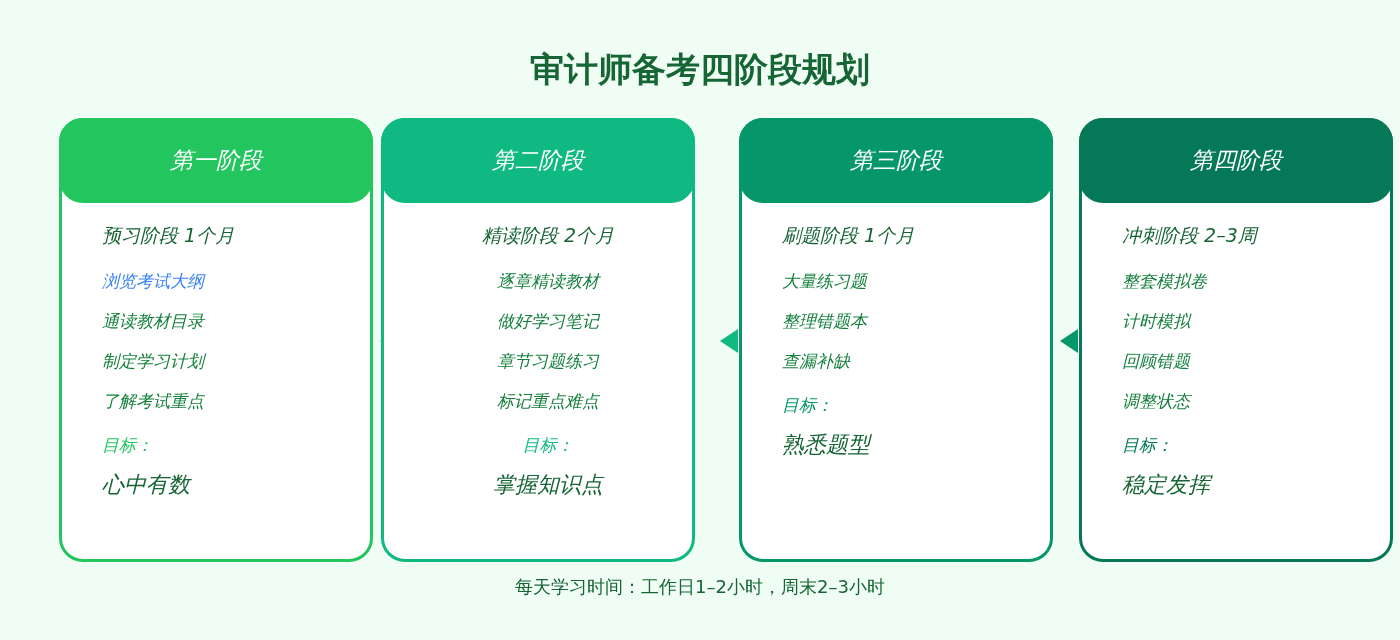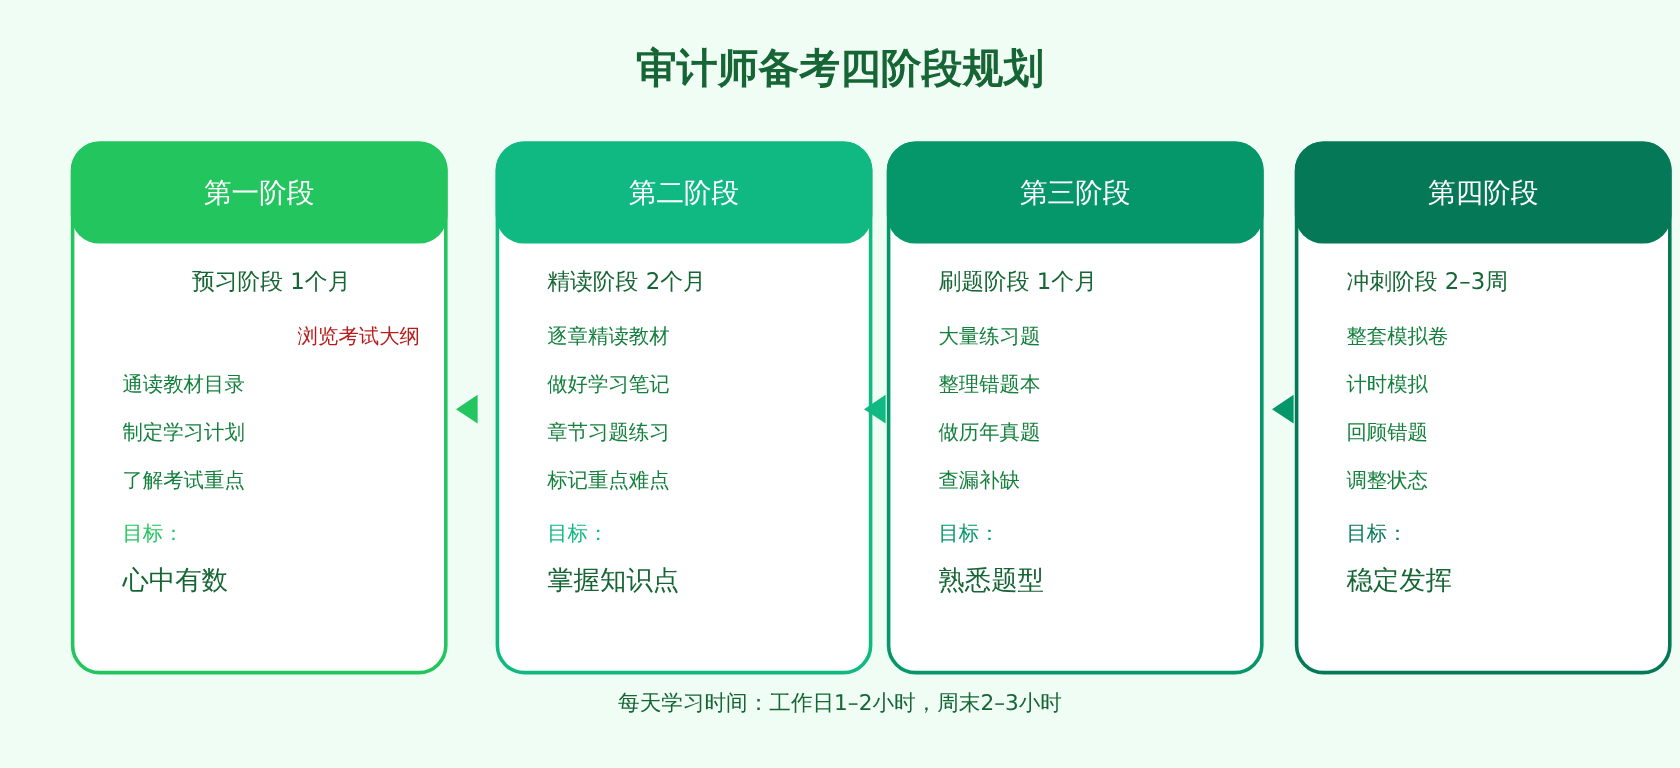--- a/index.html
+++ b/index.html
@@ -10,37 +10,38 @@
       font-family: "DejaVu Sans", "Liberation Sans", sans-serif;
       overflow: hidden;
     }
     .page {
       position: relative;
       width: 1400px;
       height: 640px;
     }
     .title {
       position: absolute;
-      top: 34px;
+      top: 46px;
       left: 0;
       width: 1400px;
       text-align: center;
       font-size: 34px;
       font-weight: bold;
       color: #166534;
       line-height: 46px;
     }
     .card {
       position: absolute;
       top: 118px;
       width: 314px;
       height: 444px;
       background: #ffffff;
       border: 3px solid;
       border-radius: 24px;
+      font-style: italic;
     }
     .card-header {
       position: absolute;
       top: -3px;
       left: -3px;
       width: 314px;
       height: 85px;
       border-radius: 24px;
       display: flex;
       align-items: center;
@@ -96,54 +97,53 @@
   </style>
 </head>
 <body>
 
 <div class="page">
   <h1 class="title">审计师备考四阶段规划</h1>
 
   <div class="card" id="card-0" style="left: 59px; border-color: rgb(34, 197, 94);">
     <div class="card-header" style="background: rgb(34, 197, 94);">第一阶段</div>
     <div class="card-body">
-      <div class="subtitle" style="color: rgb(22, 101, 52); text-align: center;">预习阶段 1个月</div>
-      <div class="task" style="color: #b91c1c; text-align: right;">浏览考试大纲</div>
+      <div class="subtitle" style="color: rgb(22, 101, 52);">预习阶段 1个月</div>
+      <div class="task" style="color: #3b82f6;">浏览考试大纲</div>
       <div class="task" style="color: rgb(21, 128, 61);">通读教材目录</div>
       <div class="task" style="color: rgb(21, 128, 61);">制定学习计划</div>
       <div class="task" style="color: rgb(21, 128, 61);">了解考试重点</div>
       <div class="goal-label" style="color: rgb(34, 197, 94);">目标：</div>
       <div class="goal-value" style="color: rgb(22, 101, 52);">心中有数</div>
     </div>
   </div>
 
   <div class="arrow" id="arrow-0" style="left: 380px; border-right-color: rgb(34, 197, 94);"></div>
 
-  <div class="card" id="card-1" style="left: 413px; border-color: rgb(16, 185, 129);">
+  <div class="card" id="card-1" style="left: 381px; border-color: rgb(16, 185, 129); text-align: center;">
     <div class="card-header" style="background: rgb(16, 185, 129);">第二阶段</div>
     <div class="card-body">
       <div class="subtitle" style="color: rgb(22, 101, 52);">精读阶段 2个月</div>
       <div class="task" style="color: rgb(21, 128, 61);">逐章精读教材</div>
       <div class="task" style="color: rgb(21, 128, 61);">做好学习笔记</div>
       <div class="task" style="color: rgb(21, 128, 61);">章节习题练习</div>
       <div class="task" style="color: rgb(21, 128, 61);">标记重点难点</div>
       <div class="goal-label" style="color: rgb(16, 185, 129);">目标：</div>
       <div class="goal-value" style="color: rgb(22, 101, 52);">掌握知识点</div>
     </div>
   </div>
 
   <div class="arrow" id="arrow-1" style="left: 720px; border-right-color: rgb(16, 185, 129);"></div>
 
   <div class="card" id="card-2" style="left: 739px; border-color: rgb(5, 150, 105);">
     <div class="card-header" style="background: rgb(5, 150, 105);">第三阶段</div>
     <div class="card-body">
       <div class="subtitle" style="color: rgb(22, 101, 52);">刷题阶段 1个月</div>
       <div class="task" style="color: rgb(21, 128, 61);">大量练习题</div>
       <div class="task" style="color: rgb(21, 128, 61);">整理错题本</div>
-      <div class="task" style="color: rgb(21, 128, 61);">做历年真题</div>
       <div class="task" style="color: rgb(21, 128, 61);">查漏补缺</div>
       <div class="goal-label" style="color: rgb(5, 150, 105);">目标：</div>
       <div class="goal-value" style="color: rgb(22, 101, 52);">熟悉题型</div>
     </div>
   </div>
 
   <div class="arrow" id="arrow-2" style="left: 1060px; border-right-color: rgb(5, 150, 105);"></div>
 
   <div class="card" id="card-3" style="left: 1079px; border-color: rgb(4, 120, 87);">
     <div class="card-header" style="background: rgb(4, 120, 87);">第四阶段</div>

